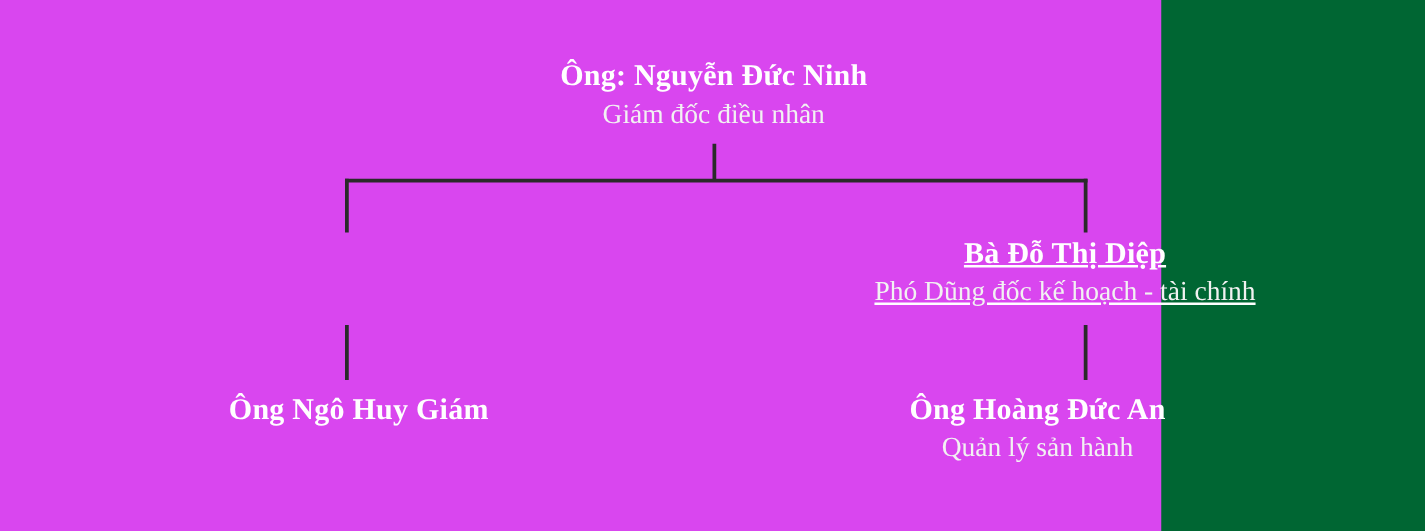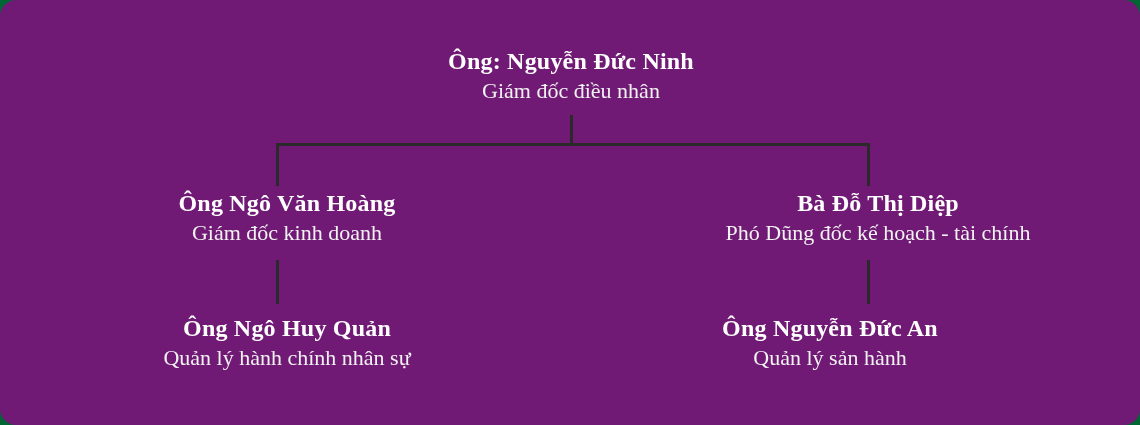--- a/index.html
+++ b/index.html
@@ -8,24 +8,23 @@
   }
   body {
     width: 1140px;
     height: 425px;
     background: #006633;
     font-family: "Liberation Serif", "DejaVu Serif", serif;
     overflow: hidden;
   }
   #chart {
     position: relative;
-    width: 1140px;
+    width: 929px;
     height: 425px;
-    background: #701a75;
-    border-radius: 16px;
+    background: #d946ef;
   }
 
   
   .node {
     position: absolute;
     text-align: center;
     color: #ffffff;
     white-space: nowrap;
     transform: translateX(-50%);
   }
@@ -39,21 +38,21 @@
   .node .title {
     font-weight: normal;
     font-size: 22px;
     line-height: 30px;
     color: #f2f2f2;
   }
 
   
   #node-ceo        { left: 571px; top: 46px; }
   #node-sales      { left: 287px; top: 188px; }
-  #node-planning   { left: 878px; top: 188px; }
+  #node-planning   { left: 852px; top: 188px; text-decoration: underline; }
   #node-hr         { left: 287px; top: 313px; }
   #node-production { left: 830px; top: 313px; }
 
   
   .conn {
     position: absolute;
     background: #2a2a2a;
   }
   .conn-v { width: 3px; }
   .conn-h { height: 3px; }
@@ -79,33 +78,28 @@
   <div class="conn conn-v" id="conn-drop-left"></div>
   <div class="conn conn-v" id="conn-drop-right"></div>
   <div class="conn conn-v" id="conn-link-left"></div>
   <div class="conn conn-v" id="conn-link-right"></div>
 
   <div class="node" id="node-ceo">
     <div class="name">Ông: Nguyễn Đức Ninh</div>
     <div class="title">Giám đốc điều nhân</div>
   </div>
 
-  <div class="node" id="node-sales">
-    <div class="name">Ông Ngô Văn Hoàng</div>
-    <div class="title">Giám đốc kinh doanh</div>
-  </div>
 
   <div class="node" id="node-planning">
     <div class="name">Bà Đỗ Thị Diệp</div>
     <div class="title">Phó Dũng đốc kế hoạch - tài chính</div>
   </div>
 
   <div class="node" id="node-hr">
-    <div class="name">Ông Ngô Huy Quản</div>
-    <div class="title">Quản lý hành chính nhân sự</div>
+    <div class="name">Ông Ngô Huy Giám</div>
   </div>
 
   <div class="node" id="node-production">
-    <div class="name">Ông Nguyễn Đức An</div>
+    <div class="name">Ông Hoàng Đức An</div>
     <div class="title">Quản lý sản hành</div>
   </div>
 
 </div>
 
 </body></html>

